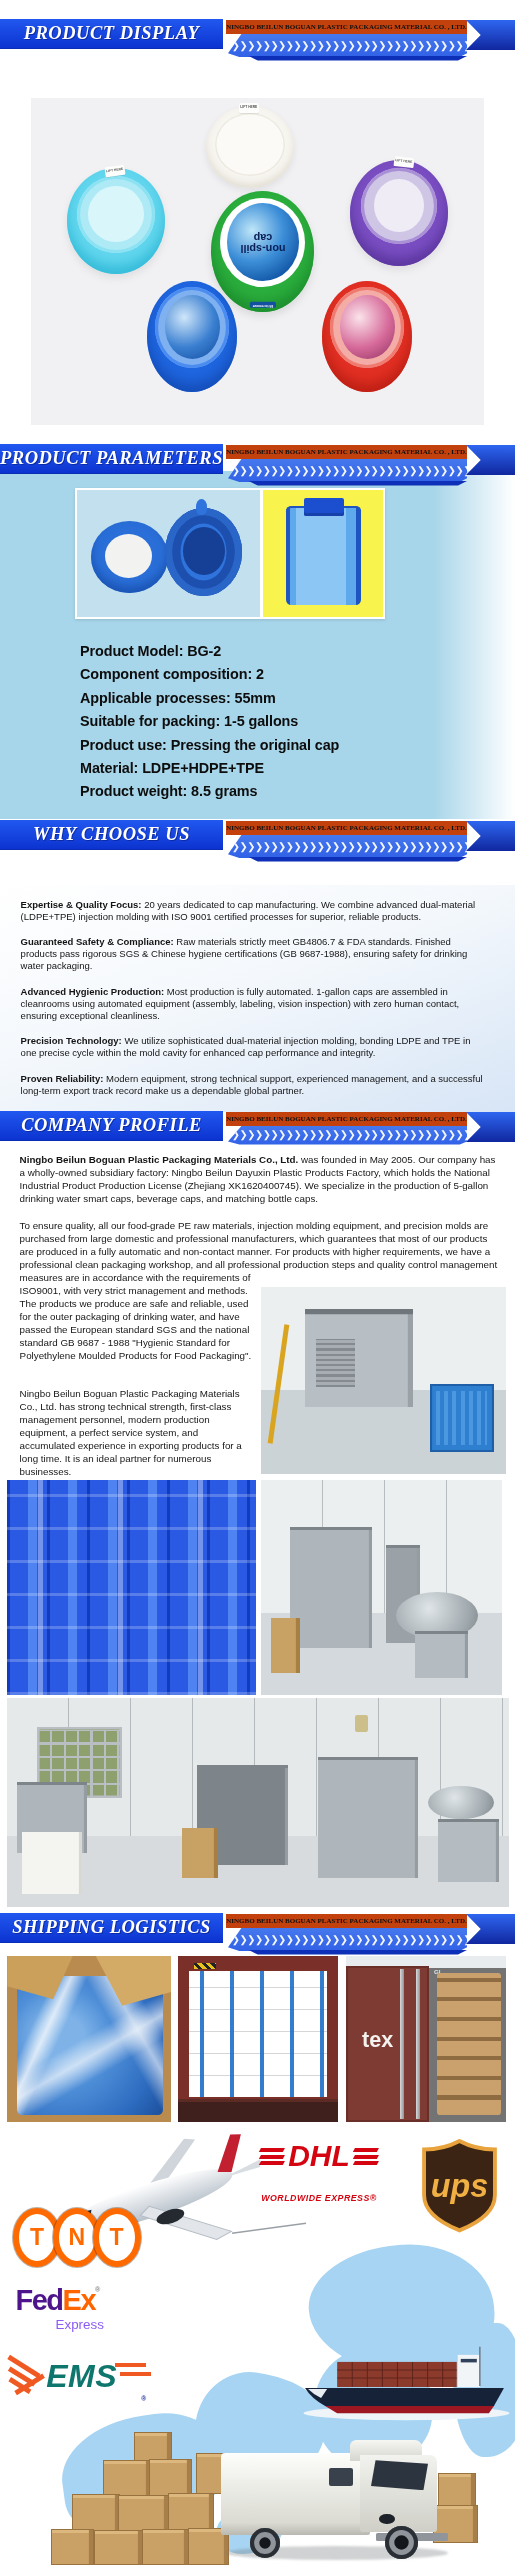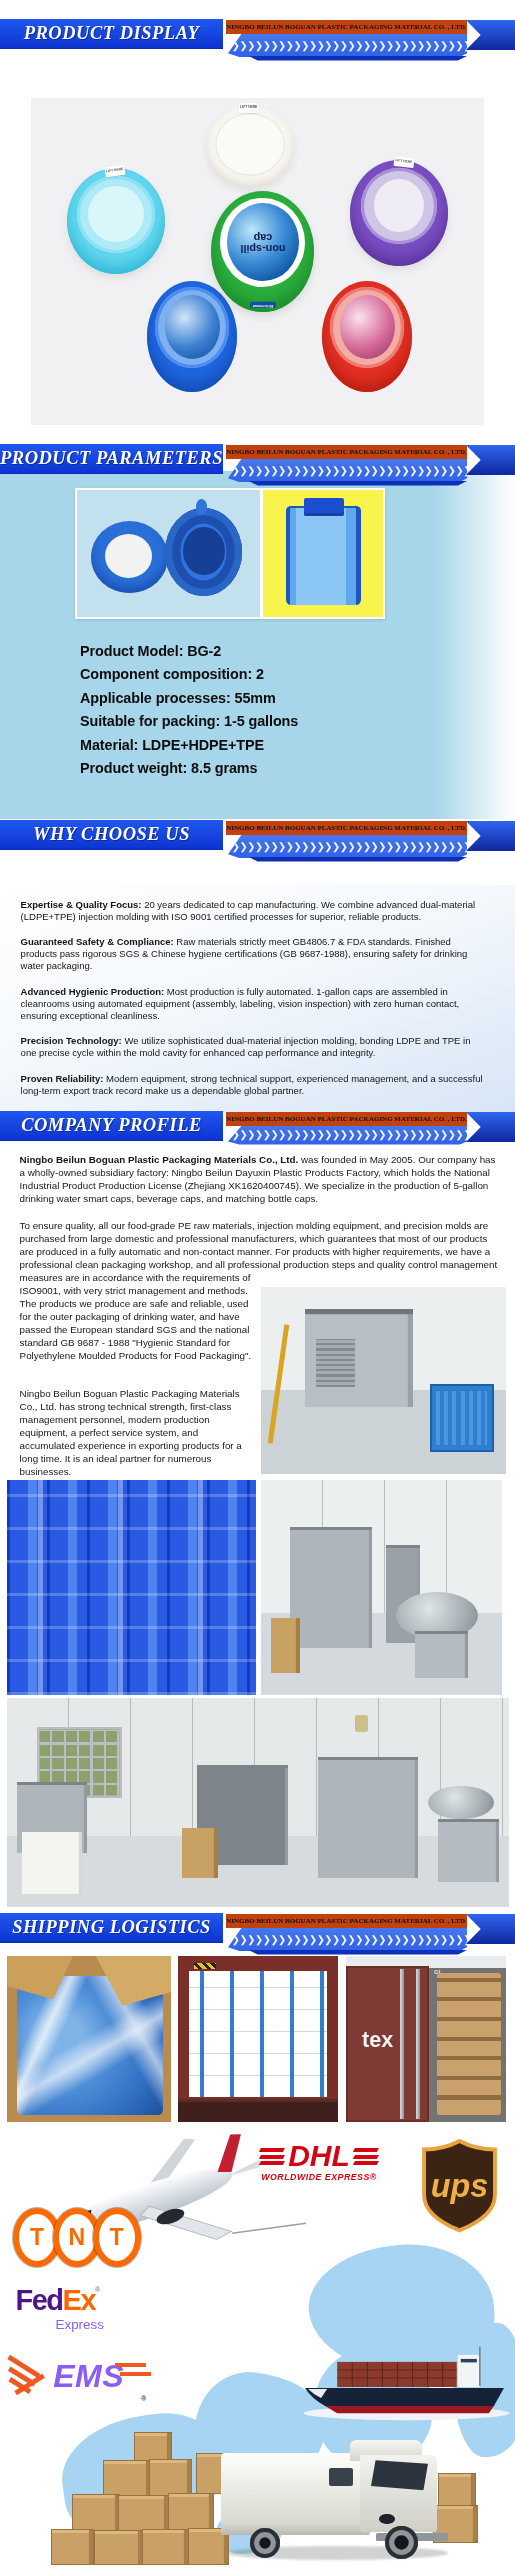--- a/index.html
+++ b/index.html
@@ -171,43 +171,43 @@
   .cont-sacks .sacks{position:absolute;right:3%;top:10%;width:40%;height:86%;background:
         repeating-linear-gradient(0deg,#caa06c 0 15.5px,#8f6b42 15.5px 19.6px);
         border-radius:3.1px;}
   .cont-sacks .sky{position:absolute;left:0;top:0;right:0;height:7%;background:#e8ecee;}
   .tex{position:absolute;left:10%;top:44%;font:700 21.6px/1 "Liberation Sans",sans-serif;color:#f4f2ee;}
   .gl{position:absolute;left:55%;top:8%;font:700 6.2px/1 "Liberation Sans",sans-serif;color:#dfe3e6;}
 
   
   .collage{position:absolute;left:0;top:2127px;width:515px;height:459px;background:#fff;overflow:hidden;}
   .blob{position:absolute;background:#a6d4f2;}
-  .dhl{position:absolute;left:234px;top:14.4px;width:170px;display:flex;flex-direction:column;align-items:center;}
+  .dhl{position:absolute;left:234px;top:14.4px;width:170px;display:flex;flex-direction:column;align-items:center;gap:21px;}
   .dhl-row{display:flex;align-items:center;gap:4.1px;}
   .dhl-stripes{display:flex;flex-direction:column;gap:2.6px;}
   .dhl-stripes div{width:24px;height:3.6px;background:#d40511;transform:skewX(-28deg);}
   .dhl-word{font:italic 900 30px/1 "Liberation Sans",sans-serif;color:#d40511;letter-spacing:0px;}
   .dhl-sub{font:italic 700 8.8px/1 "Liberation Sans",sans-serif;color:#d40511;letter-spacing:0.5px;margin-top:2.1px;}
   .tnt{position:absolute;left:13px;top:81px;display:flex;}
   .tnt-ring{width:36px;height:47px;border:6.7px solid #ff6a00;border-radius:50%;background:#fff;
             display:flex;align-items:center;justify-content:center;margin-left:-8.2px;
             box-shadow:0 0 0 1px rgba(60,30,0,.35);}
   .tnt-ring:first-child{margin-left:0;}
   .tnt-ring span{font:900 23px/1 "Liberation Sans",sans-serif;color:#ff6a00;}
   .fedex{position:absolute;left:15.5px;top:159px;}
   .fedex .row{font:900 29px/1 "Liberation Sans",sans-serif;letter-spacing:-1.5px;}
   .fedex .fed{color:#4d148c;}
   .fedex .ex{color:#ff6600;}
   .fedex .reg{font:700 7.2px/1 "Liberation Sans",sans-serif;color:#888;vertical-align:top;}
   .fedex .express{font:400 13.4px/1 "Liberation Sans",sans-serif;color:#8b5cf6;margin:3.1px 0 0 40px;}
   .ems{position:absolute;left:6.2px;top:229px;width:149px;height:52px;}
   .ems .vstripes{position:absolute;left:0;top:5.2px;width:46px;height:41px;}
   .ems .vstripes div{position:absolute;height:4.6px;background:#f05a22;}
-  .ems-word{position:absolute;left:47px;top:4.1px;font:italic 900 32px/1 "Liberation Sans",sans-serif;
-            color:#8b5cf6;letter-spacing:0.5px;}
+  .ems-word{position:absolute;left:40px;top:4.1px;font:italic 900 32px/1 "Liberation Sans",sans-serif;
+            color:#0f766e;letter-spacing:0.5px;}
   .ems .bars div{position:absolute;height:4.1px;background:#f05a22;}
   .ems .reg{position:absolute;left:135px;top:40px;font:700 6.7px/1 "Liberation Sans",sans-serif;color:#1a2f9e;}
   .truck-scene{position:absolute;left:41px;top:305px;width:443px;height:149px;}
   .bx{position:absolute;background:#c9a166;box-shadow:inset -4.1px 0 0 #a87f49,inset 0 3.1px 0 #dcb87e;
       border:0.5px solid #97713e;}
   .truck{position:absolute;left:180px;top:5.2px;width:242px;height:139px;}
   .t-box{position:absolute;left:0;top:15.5px;width:149px;height:82px;border-radius:4.1px 5.2px 2.1px 2.1px;
          background:linear-gradient(180deg,#fdfdfb,#dadad2 85%,#b9b9b2);}
   .t-roof{position:absolute;left:129px;top:3.1px;width:72px;height:20.6px;border-radius:6.2px 7.2px 0 0;
          background:linear-gradient(180deg,#f6f6f2,#d6d6d0);}
@@ -300,20 +300,21 @@
         <div class="cap-top"></div>
       </div>
     </div>
   </div>
 
   <div class="specs">
     <div class="spec-line">Product Model: BG-2</div>
     <div class="spec-line">Component composition: 2</div>
     <div class="spec-line">Applicable processes: 55mm</div>
     <div class="spec-line">Suitable for packing: 1-5 gallons</div>
+    <div class="spec-line">Product use: Pressing the original cap</div>
     <div class="spec-line">Material: LDPE+HDPE+TPE</div>
     <div class="spec-line">Product weight: 8.5 grams</div>
   </div>
 
   <div class="wcu-bg"></div>
   <div class="banner" style="top:820px">
     <div class="b-box">
       <span class="b-title">WHY CHOOSE US</span>
     </div>
     <div class="b-strip">NINGBO BEILUN BOGUAN PLASTIC PACKAGING MATERIAL CO. , LTD.</div>

